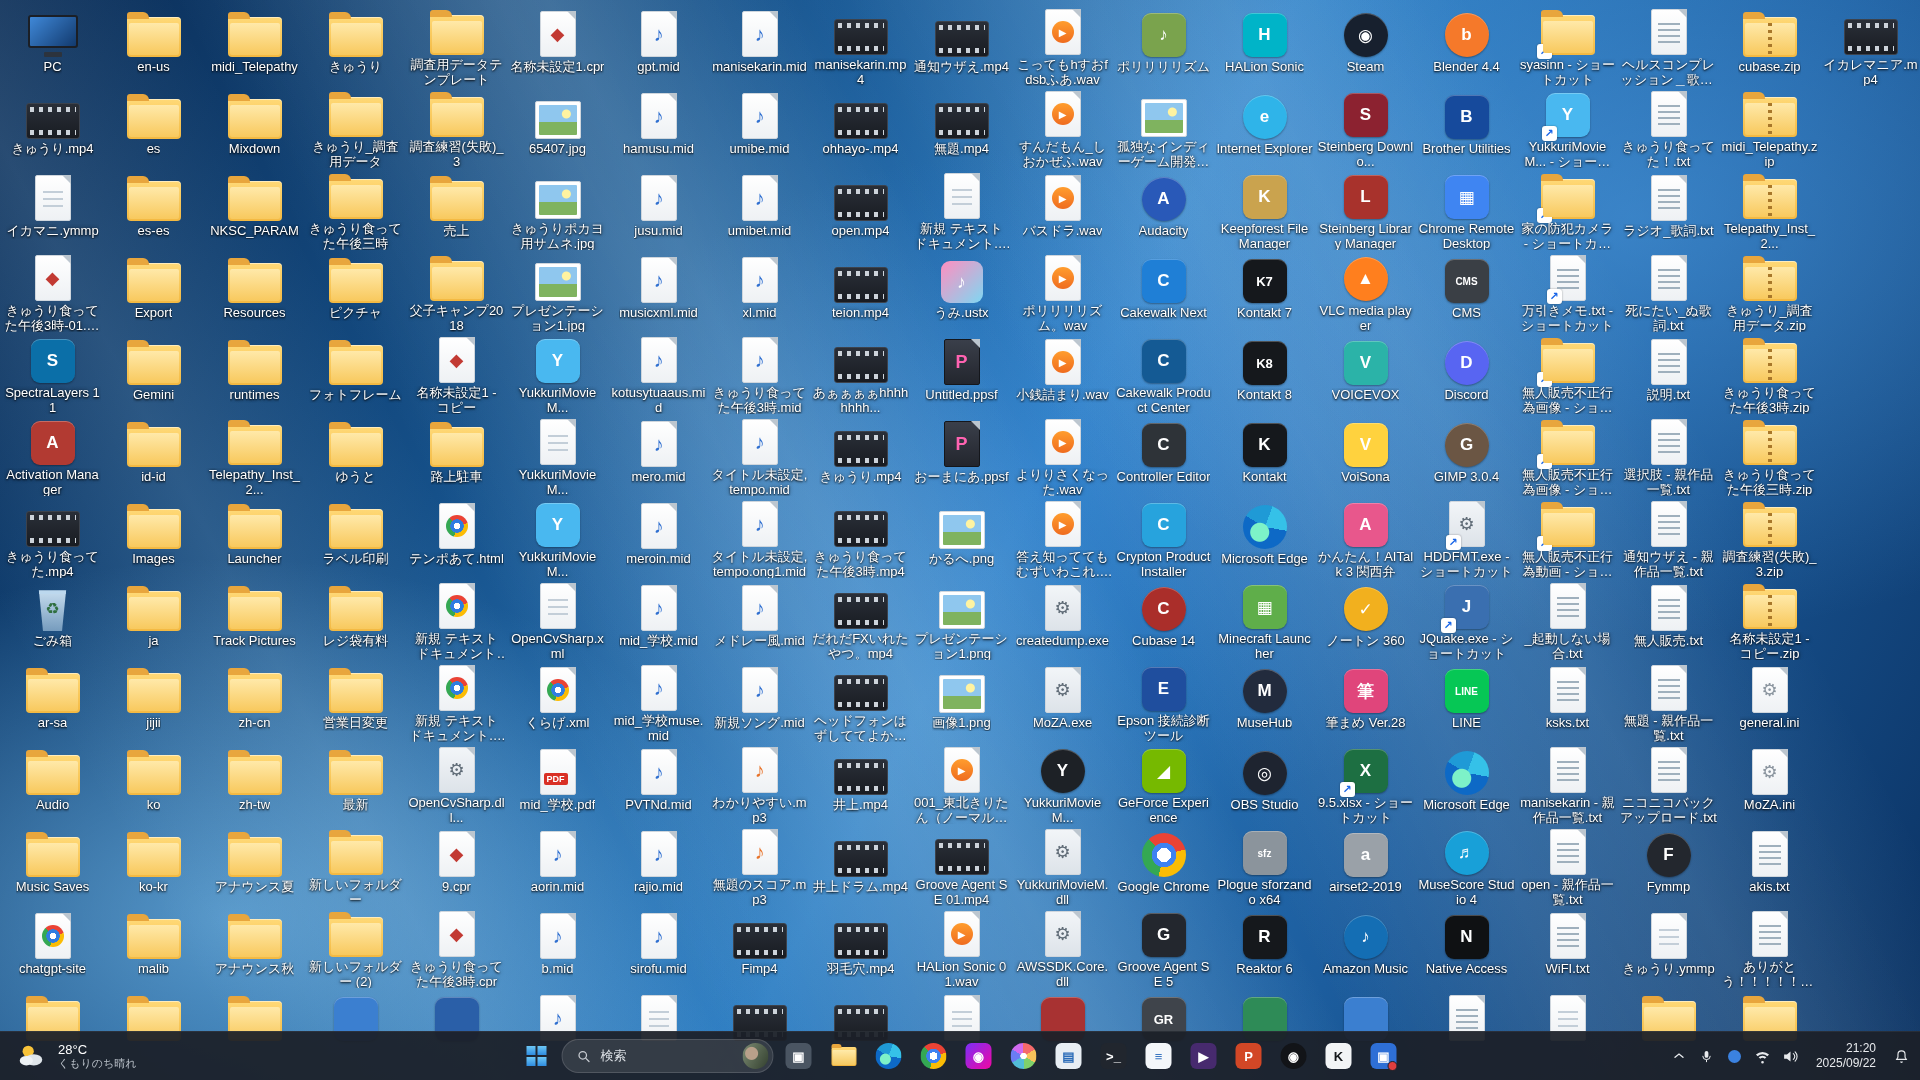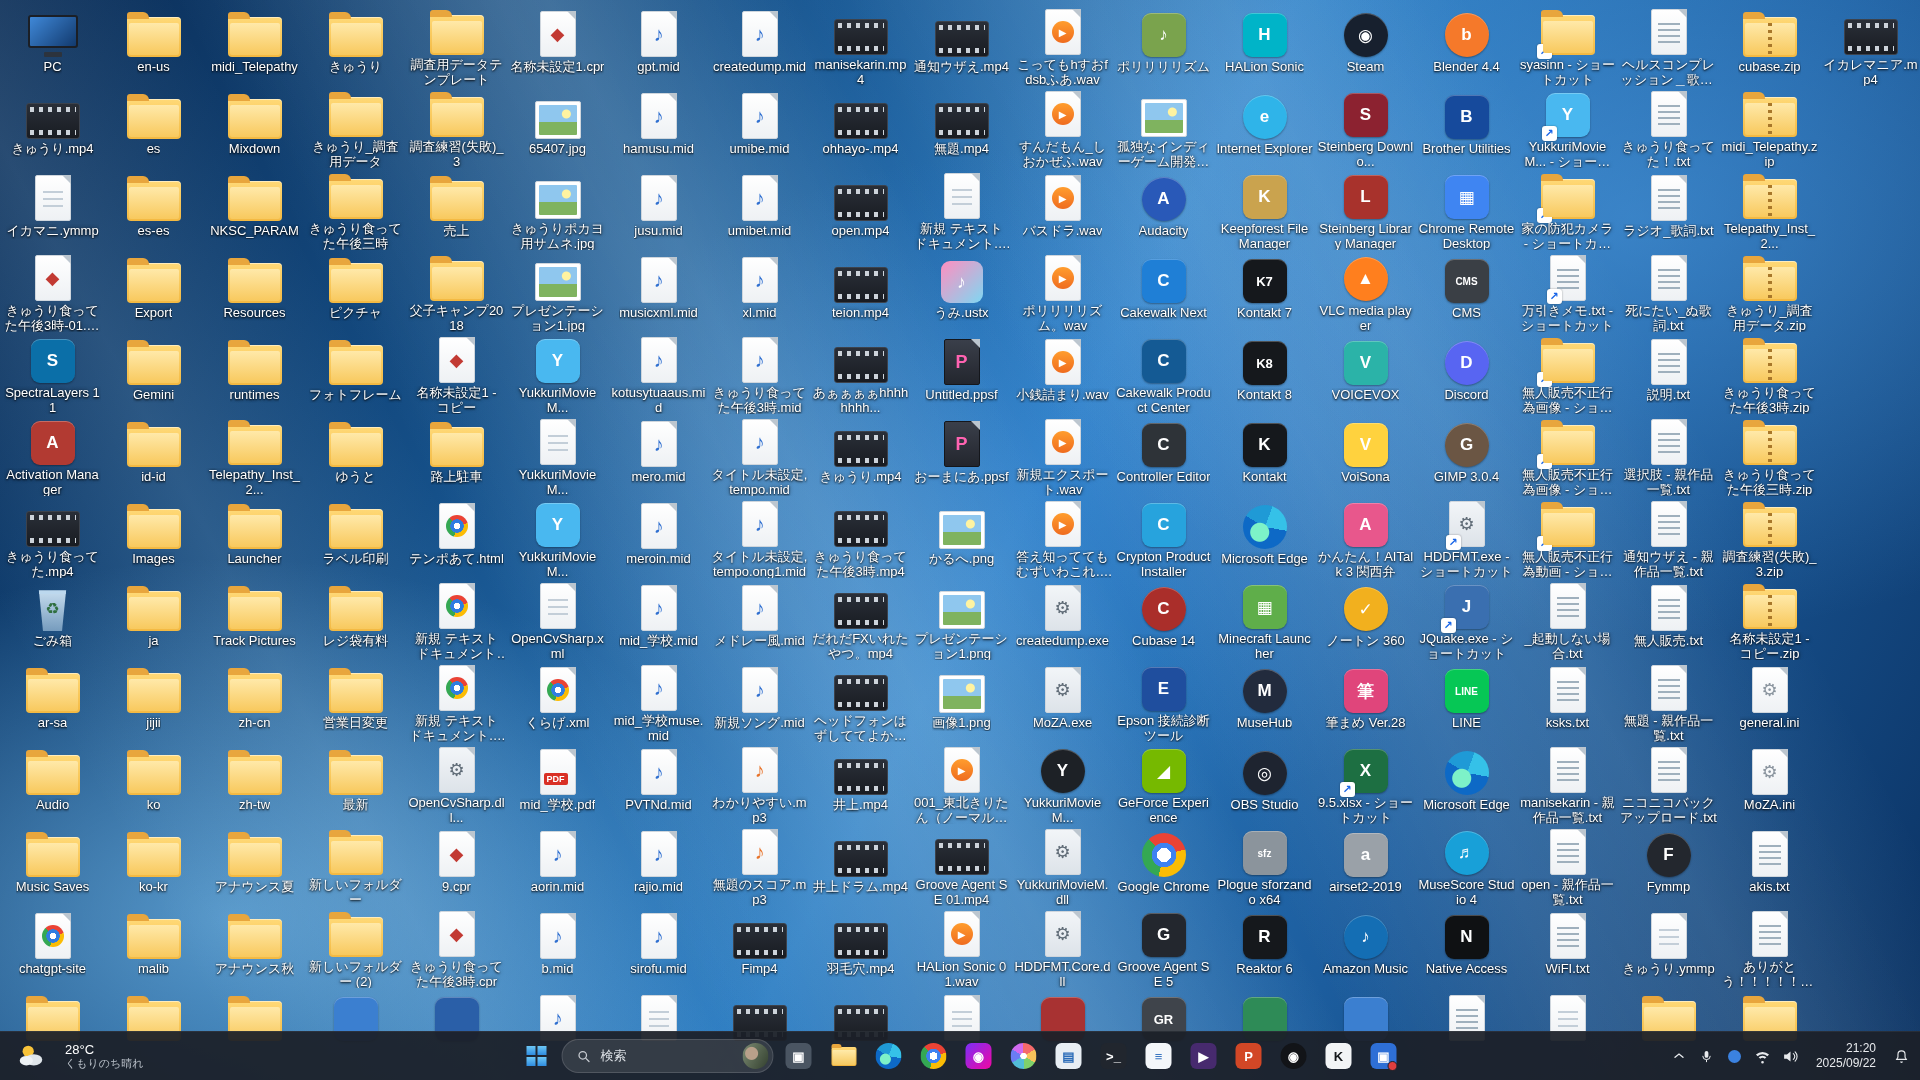--- a/index.html
+++ b/index.html
@@ -69,21 +69,21 @@
   .ic-pc{width:50px;height:42px;}
   .ic-pc::before{content:"";position:absolute;left:0;right:0;top:0;height:33px;border-radius:3px;background:linear-gradient(135deg,#3f88d8,#123a6e);border:2px solid #1b1f26;box-sizing:border-box;}
   .ic-pc::after{content:"";position:absolute;left:16px;right:16px;bottom:0;height:5px;background:#2c333d;border-radius:1px;}
   .ic-recycle{width:34px;height:44px;background:linear-gradient(180deg,rgba(215,235,250,.95),rgba(140,175,205,.8));clip-path:polygon(10% 8%,90% 8%,78% 100%,22% 100%);}
   .ic-recycle::before{content:"";position:absolute;top:0;left:2%;right:2%;height:7px;background:#bcd8ee;border-radius:3px;}
   .ic-recycle::after{content:"♻";position:absolute;top:12px;left:0;right:0;text-align:center;color:#2f6f3f;font-size:16px;}
   .sc{position:absolute;left:-4px;bottom:-4px;width:15px;height:15px;background:#fff;border-radius:3px;display:flex;align-items:center;justify-content:center;color:#1a66e8;font-size:11px;font-weight:bold;box-shadow:0 0 2px rgba(0,0,0,.4);}
 
   
   .taskbar{position:absolute;left:0;right:0;bottom:0;height:48px;z-index:10;background:rgba(28,32,40,.94);border-top:1px solid rgba(255,255,255,.06);}
-  .tb-left{position:absolute;left:6px;top:0;height:100%;display:flex;align-items:center;gap:19px;padding:14px 10px;border-radius:6px;}
+  .tb-left{position:absolute;left:6px;top:0;height:100%;display:flex;align-items:center;gap:12px;padding:14px 10px;border-radius:6px;}
   .wx-temp{font-size:13px;color:#fff;line-height:15px;}
   .wx-cond{font-size:11px;color:#b9c0c8;line-height:13px;}
   .tb-center{position:absolute;left:50%;transform:translateX(-50%);top:0;height:100%;display:flex;align-items:center;gap:5px;}
   .tb-btn{width:40px;height:40px;border:none;background:transparent;border-radius:6px;display:flex;align-items:center;justify-content:center;position:relative;padding:0;}
   .start{width:21px;height:21px;display:grid;grid-template-columns:9px 9px;grid-template-rows:9px 9px;gap:2px;}
   .start i{background:linear-gradient(180deg,#6cc7f6,#2f8ce0);display:block;}
   .search{height:34px;width:212px;border-radius:17px;background:rgba(255,255,255,.10);border:1px solid rgba(255,255,255,.14);display:flex;align-items:center;gap:8px;padding:0 4px 0 12px;color:#dfe3e8;font-size:13px;box-sizing:border-box;}
   .search-img{width:26px;height:26px;border-radius:13px;margin-left:auto;
     background:radial-gradient(circle at 35% 40%,#b9a08a 0 6px,rgba(0,0,0,0) 7px),linear-gradient(120deg,#7d8c74,#4f5d49 60%,#33402f);}
   .tb-sq{width:26px;height:26px;border-radius:6px;display:flex;align-items:center;justify-content:center;color:#fff;font-weight:bold;font-size:13px;}
@@ -147,21 +147,21 @@
     <div class="cell">
       <div class="iconwrap">
         <div class="ic ic-mid page"></div>
       </div>
       <div class="lbl">gpt.mid</div>
     </div>
     <div class="cell">
       <div class="iconwrap">
         <div class="ic ic-mid page"></div>
       </div>
-      <div class="lbl">createdump.mid</div>
+      <div class="lbl">manisekarin.mid</div>
     </div>
     <div class="cell">
       <div class="iconwrap">
         <div class="ic ic-mp4"></div>
       </div>
       <div class="lbl">manisekarin.mp4</div>
     </div>
     <div class="cell">
       <div class="iconwrap">
         <div class="ic ic-mp4"></div>
@@ -770,21 +770,21 @@
     <div class="cell">
       <div class="iconwrap">
         <div class="ic ic-ppsf page"></div>
       </div>
       <div class="lbl">おーまにあ.ppsf</div>
     </div>
     <div class="cell">
       <div class="iconwrap">
         <div class="ic ic-wav page"></div>
       </div>
-      <div class="lbl">新規エクスポート.wav</div>
+      <div class="lbl">よりりさくなった.wav</div>
     </div>
     <div class="cell">
       <div class="iconwrap">
         <div class="ic ic-app" style="--c: #2e3338;">
           <span class="glyph" style="font-size: 17px;">C</span>
         </div>
       </div>
       <div class="lbl">Controller Editor</div>
     </div>
     <div class="cell">
@@ -1478,21 +1478,21 @@
     <div class="cell">
       <div class="iconwrap">
         <div class="ic ic-wav page"></div>
       </div>
       <div class="lbl">HALion Sonic 01.wav</div>
     </div>
     <div class="cell">
       <div class="iconwrap">
         <div class="ic ic-exe page"></div>
       </div>
-      <div class="lbl">HDDFMT.Core.dll</div>
+      <div class="lbl">AWSSDK.Core.dll</div>
     </div>
     <div class="cell">
       <div class="iconwrap">
         <div class="ic ic-app" style="--c: #23272e;">
           <span class="glyph" style="font-size: 17px;">G</span>
         </div>
       </div>
       <div class="lbl">Groove Agent SE 5</div>
     </div>
     <div class="cell">

